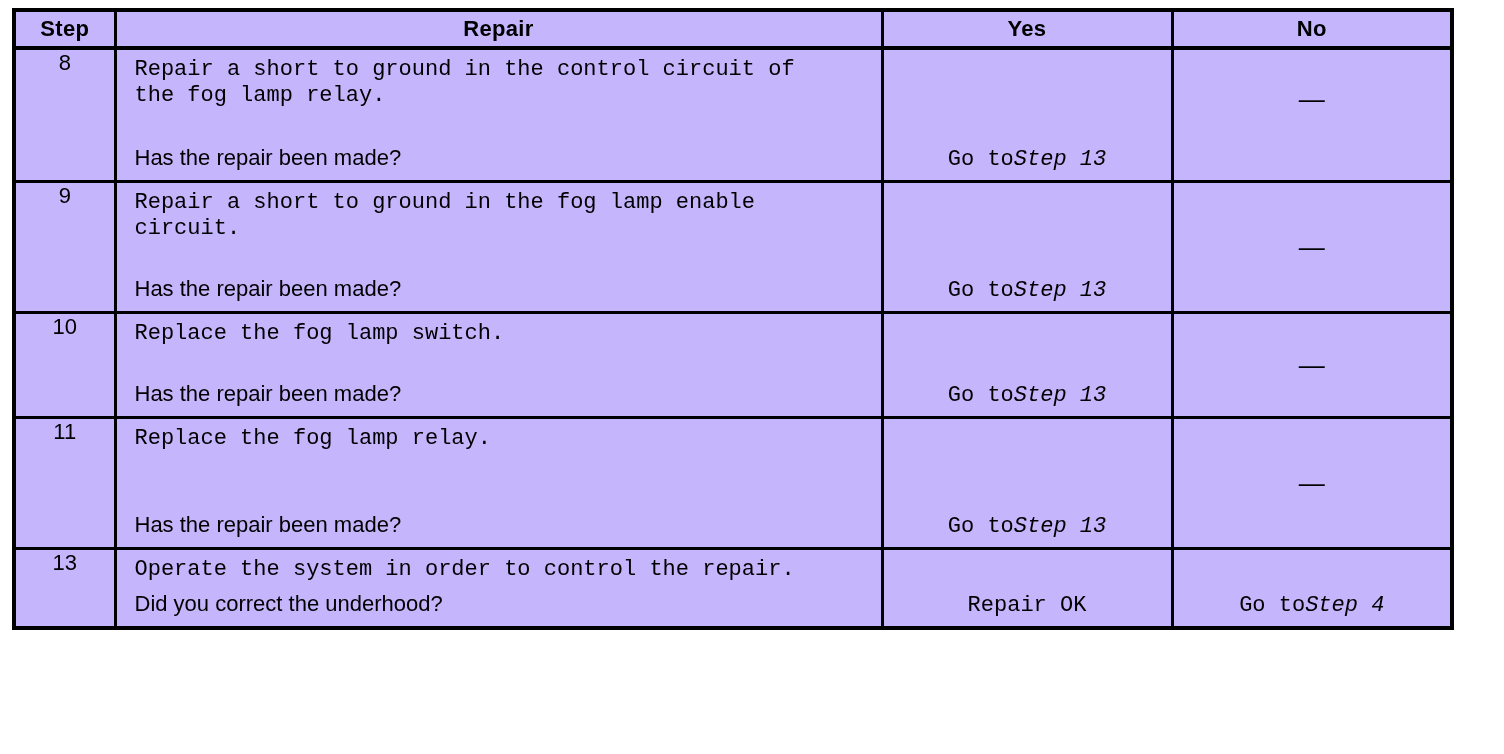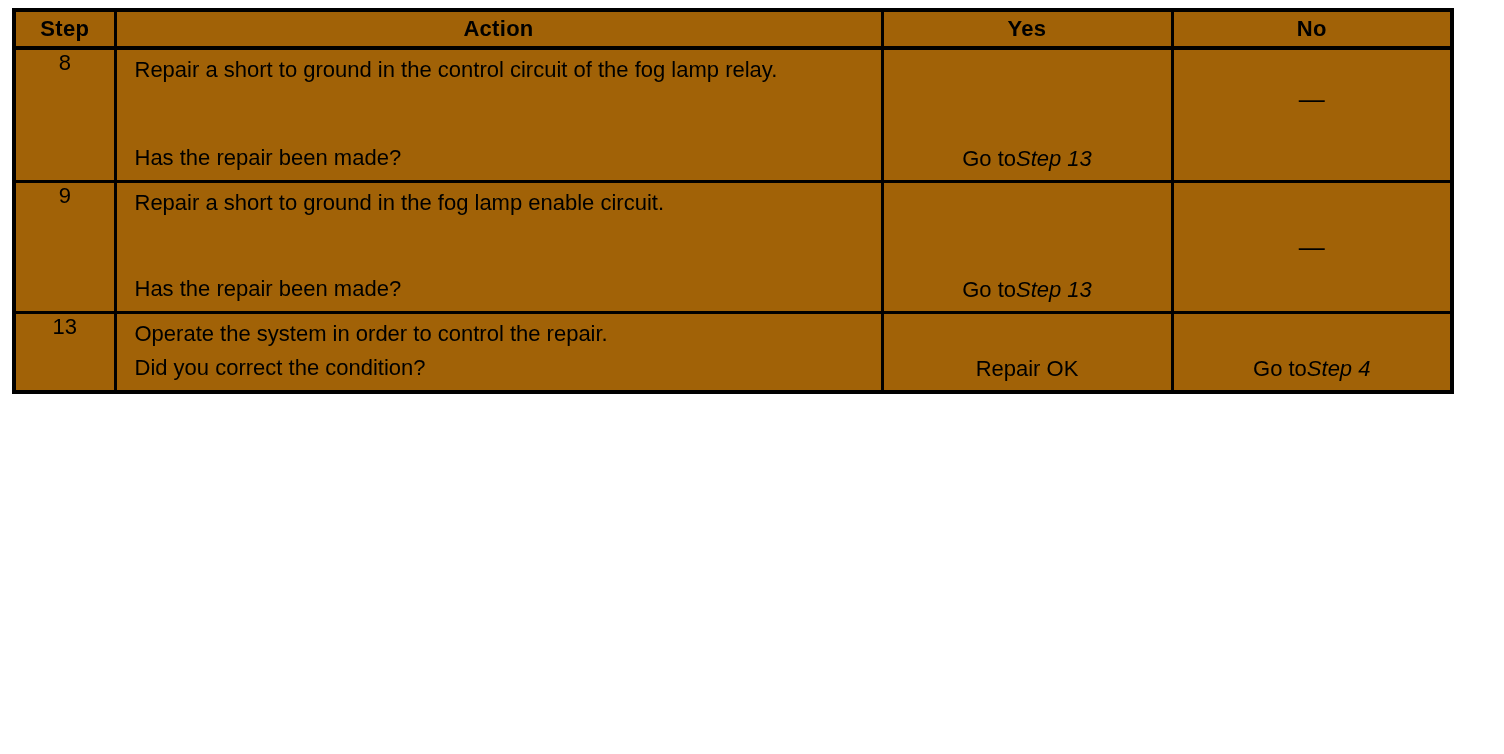--- a/index.html
+++ b/index.html
@@ -32,21 +32,21 @@
   table.diag-table col.c-step   { width: 101px; }
   table.diag-table col.c-action { width: 767px; }
   table.diag-table col.c-yes    { width: 290px; }
   table.diag-table col.c-no     { width: 280px; }
 
   table.diag-table th,
   table.diag-table td {
     border: 3px solid #000000;
     padding: 0;
     vertical-align: top;
-    background: #a16207;
+    background: #c4b5fd;
   }
   table.diag-table {
     border: 4px solid #000000;
   }
   table.diag-table thead th {
     border-bottom: 4px solid #000000;
     height: 34px;
     font-size: 22px;
     font-weight: bold;
     text-align: center;
@@ -73,33 +73,35 @@
     height: 100%;
     box-sizing: border-box;
     padding: 7px 14px 9px 18px;
     font-size: 22px;
     line-height: 26px;
   }
   td.action-cell { height: inherit; }
   .action-text {
     margin: 0;
     max-width: 712px;
+    font-family: Liberation Mono, monospace;
   }
   .question-text {
     margin: 0;
   }
   td.yes-cell .cell-bottom,
   td.no-cell .cell-bottom {
     display: flex;
     height: 100%;
     box-sizing: border-box;
     align-items: flex-end;
     justify-content: center;
     padding-bottom: 8px;
     font-size: 22px;
+    font-family: Liberation Mono, monospace;
   }
   td.no-cell .cell-center {
     display: flex;
     height: 100%;
     align-items: center;
     justify-content: center;
     font-size: 26px;
   }
   td.yes-cell, td.no-cell { height: inherit; }
   .it { font-style: italic; text-align: right; }
@@ -113,21 +115,21 @@
   <table class="diag-table">
     <colgroup>
       <col class="c-step">
         <col class="c-action">
         <col class="c-yes">
         <col class="c-no">
     </colgroup>
     <thead>
       <tr>
         <th>Step</th>
-        <th>Action</th>
+        <th>Repair</th>
         <th>Yes</th>
         <th>No</th>
       </tr>
     </thead>
     <tbody>
 
       <tr class="r8">
         <td class="step-cell">8</td>
         <td class="action-cell">
           <div class="action-inner">
@@ -162,29 +164,69 @@
               <span class="it">Step 13</span>
             </div>
         </td>
         <td class="no-cell">
           <div class="cell-center">
               <span class="dash">—</span>
             </div>
         </td>
       </tr>
 
-
+      <tr class="r10">
+        <td class="step-cell">10</td>
+        <td class="action-cell">
+          <div class="action-inner">
+            <p class="action-text">Replace the fog lamp switch.</p>
+            <p class="question-text">Has the repair been made?</p>
+          </div>
+        </td>
+        <td class="yes-cell">
+          <div class="cell-bottom">
+              <span>Go to </span>
+              <span class="it">Step 13</span>
+            </div>
+        </td>
+        <td class="no-cell">
+          <div class="cell-center">
+              <span class="dash">—</span>
+            </div>
+        </td>
+      </tr>
+
+      <tr class="r11">
+        <td class="step-cell">11</td>
+        <td class="action-cell">
+          <div class="action-inner">
+            <p class="action-text">Replace the fog lamp relay.</p>
+            <p class="question-text">Has the repair been made?</p>
+          </div>
+        </td>
+        <td class="yes-cell">
+          <div class="cell-bottom">
+              <span>Go to </span>
+              <span class="it">Step 13</span>
+            </div>
+        </td>
+        <td class="no-cell">
+          <div class="cell-center">
+              <span class="dash">—</span>
+            </div>
+        </td>
+      </tr>
 
 
       <tr class="r13">
         <td class="step-cell">13</td>
         <td class="action-cell">
           <div class="action-inner">
             <p class="action-text">Operate the system in order to control the repair.</p>
-            <p class="question-text">Did you correct the condition?</p>
+            <p class="question-text">Did you correct the underhood?</p>
           </div>
         </td>
         <td class="yes-cell">
           <div class="cell-bottom">
               <span>Repair OK</span>
               <span class="it"></span>
             </div>
         </td>
         <td class="no-cell">
           <div class="cell-bottom">

